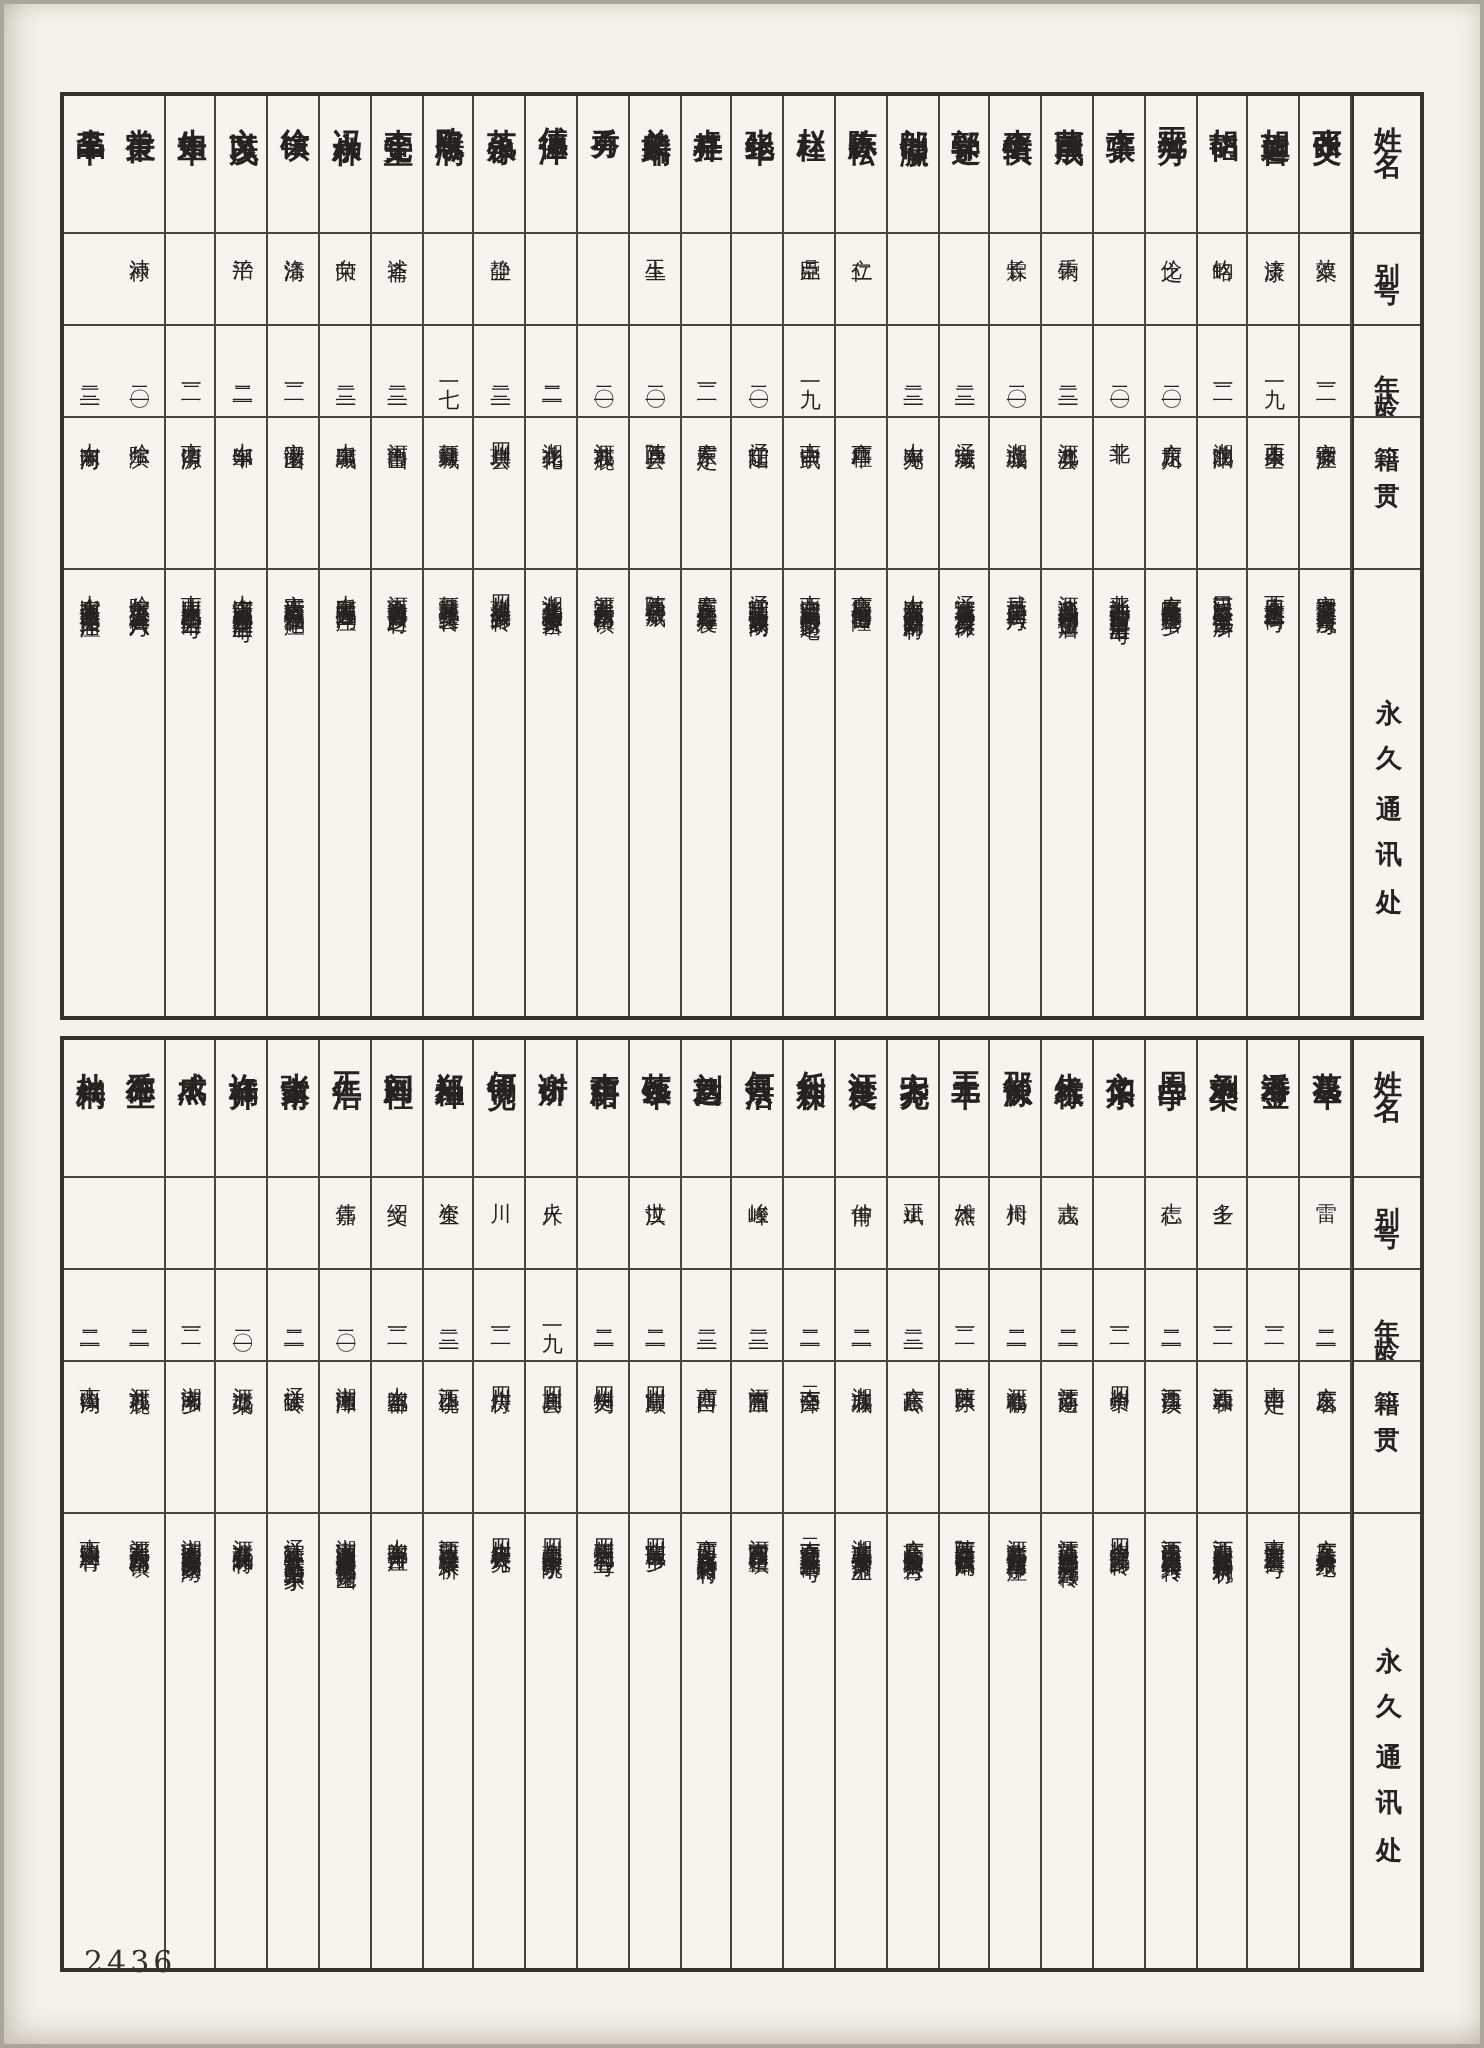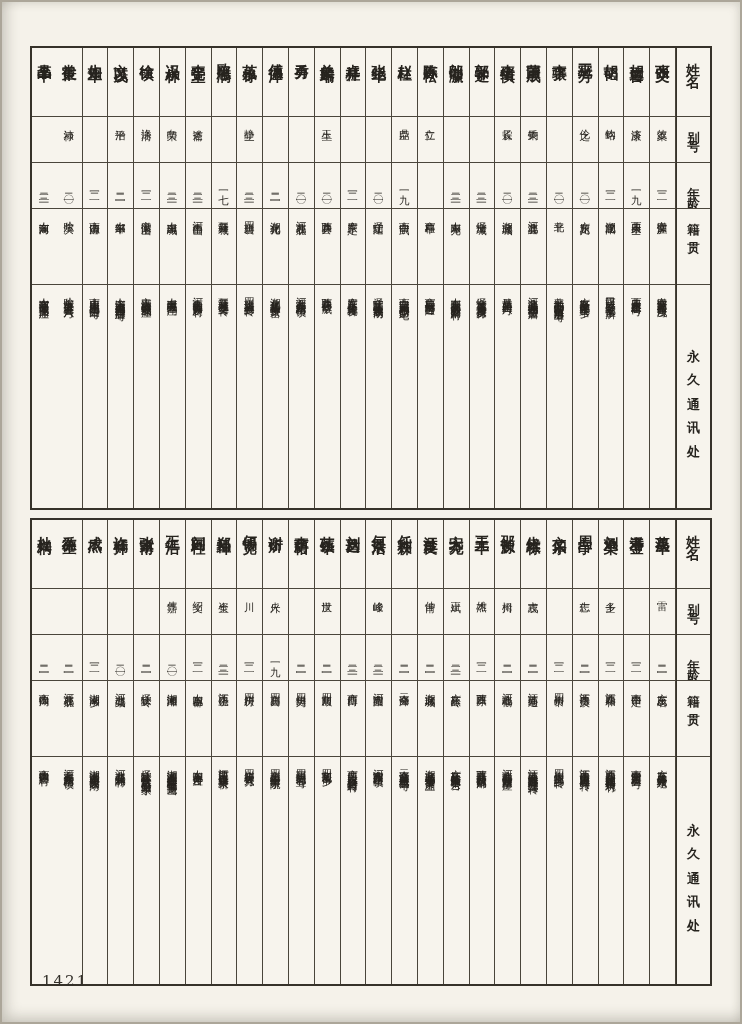--- a/index.html
+++ b/index.html
@@ -961,14 +961,14 @@
             <span class="vtext">山西徐沟</span>
           </div>
     <div class="cell c-addr">
             <span class="vtext">山西徐沟王答村</span>
           </div>
   </div>
       </div>
 
   </div>
 
-  <div class="page-number">1421</div>
+  <div class="page-number">2436</div>
 </div>
 
 </body></html>

